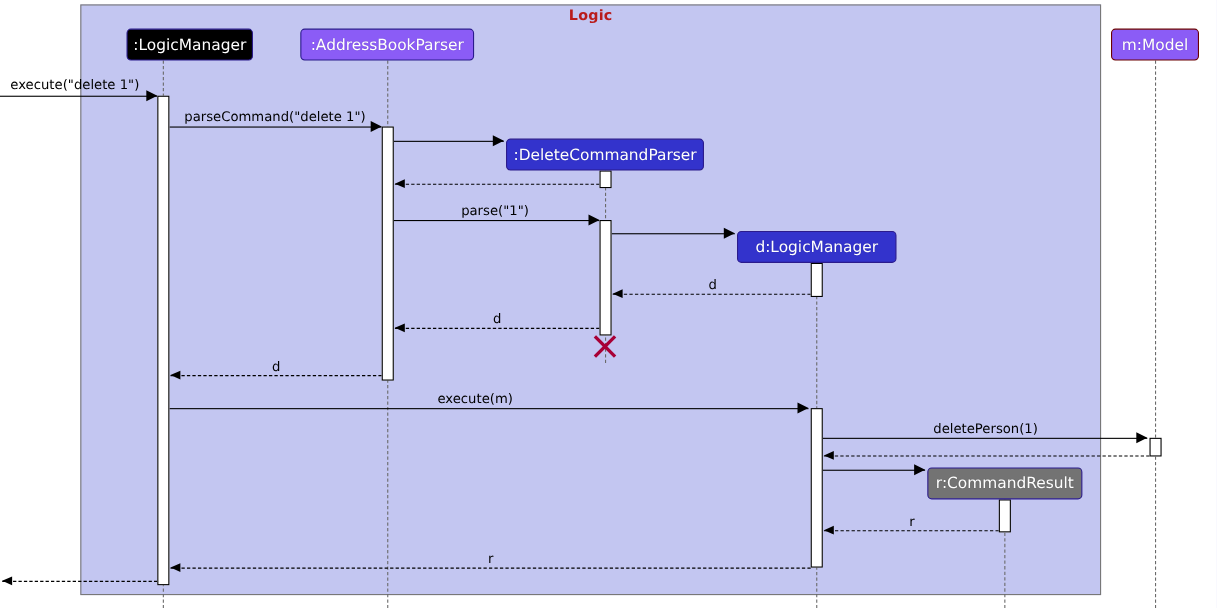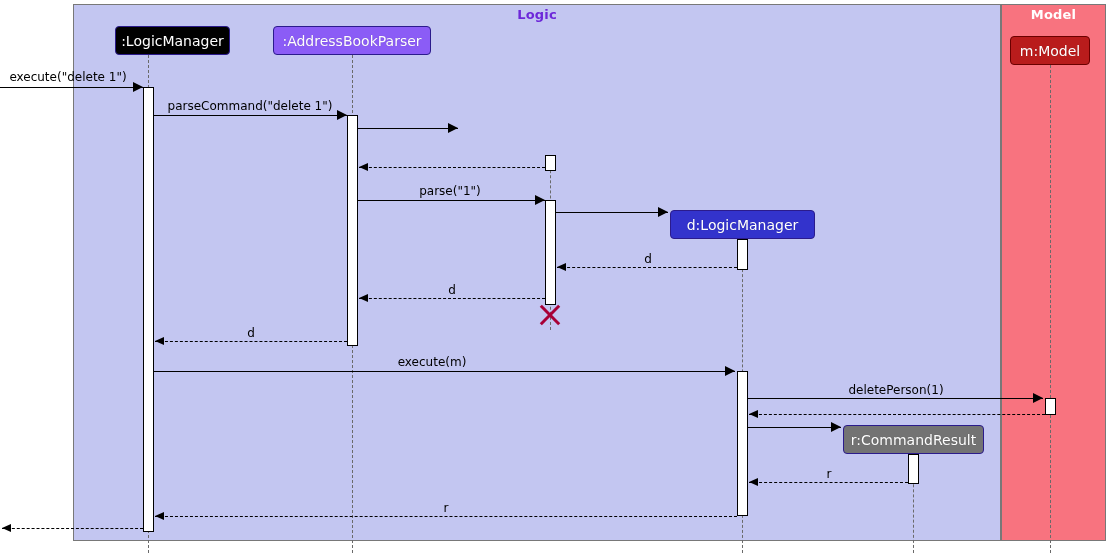--- a/index.html
+++ b/index.html
@@ -107,24 +107,21 @@
     background: #A80036;
   }
   .destroy-x::before { transform: translateX(-50%) rotate(45deg); }
   .destroy-x::after  { transform: translateX(-50%) rotate(-45deg); }
 </style>
 </head>
 <body>
 
 <div id="canvas">
     <div class="partition" style="left: 73px; top: 4px; width: 928px; height: 537px; background: rgb(195, 198, 241); border-color: rgb(120, 120, 120);">
-      <div class="partition-title" style="color: #6d28d9;">Logic</div>
-    </div>
-    <div class="partition" style="left: 1001px; top: 4px; width: 105px; height: 537px; background: rgb(248, 115, 127); border-color: rgb(120, 120, 120);">
-      <div class="partition-title" style="color: rgb(255, 255, 255);">Model</div>
+      <div class="partition-title" style="color: #b91c1c;">Logic</div>
     </div>
     <div class="lifeline" style="left: 148px; top: 55px; height: 498px;"></div>
     <div class="lifeline" style="left: 352px; top: 55px; height: 498px;"></div>
     <div class="lifeline" style="left: 550px; top: 155px; height: 175px;"></div>
     <div class="lifeline" style="left: 742px; top: 239px; height: 314px;"></div>
     <div class="lifeline" style="left: 913px; top: 454px; height: 99px;"></div>
     <div class="lifeline" style="left: 1050px; top: 55px; height: 498px;"></div>
     <div class="msg-line" style="left: 0px; top: 87px; width: 143px;"></div>
     <div class="arrowhead right" style="left: 133px; top: 82px;"></div>
     <div class="msg-label" style="left: 68px; top: 70px;">execute("delete 1")</div>
@@ -174,23 +171,26 @@
     <div class="activation" style="left: 737px; top: 239px; width: 11px; height: 31px;"></div>
     <div class="activation" style="left: 737px; top: 371px; width: 11px; height: 145px;"></div>
     <div class="activation" style="left: 908px; top: 454px; width: 11px; height: 30px;"></div>
     <div class="activation" style="left: 1045px; top: 398px; width: 11px; height: 17px;"></div>
     <div class="participant" style="left: 91px; top: 26px; width: 115px; height: 29px; background: #000000; border: 1px solid rgb(43, 27, 140); margin-left: 24px;">
       <span>:LogicManager</span>
     </div>
     <div class="participant" style="left: 273px; top: 26px; width: 158px; height: 29px; background: #8b5cf6; border: 1px solid rgb(43, 27, 140);">
       <span>:AddressBookParser</span>
     </div>
+    <div class="participant" style="left: 460px; top: 126px; width: 180px; height: 29px; background: rgb(51, 51, 204); border: 1px solid rgb(43, 27, 140);">
+      <span>:DeleteCommandParser</span>
+    </div>
     <div class="participant" style="left: 670px; top: 210px; width: 145px; height: 29px; background: rgb(51, 51, 204); border: 1px solid rgb(43, 27, 140);">
       <span>d:LogicManager</span>
     </div>
     <div class="participant" style="left: 843px; top: 425px; width: 141px; height: 29px; background: #737373; border: 1px solid rgb(43, 27, 140);">
       <span>r:CommandResult</span>
     </div>
-    <div class="participant" style="left: 1010px; top: 26px; width: 80px; height: 29px; background: #b91c1c; border: 1px solid rgb(107, 0, 0); margin-top: 10px;">
+    <div class="participant" style="left: 1010px; top: 26px; width: 80px; height: 29px; background: #8b5cf6; border: 1px solid rgb(107, 0, 0);">
       <span>m:Model</span>
     </div>
     <div class="destroy-x" style="left: 539px; top: 304px;"></div>
   </div>
 
 </body></html>

